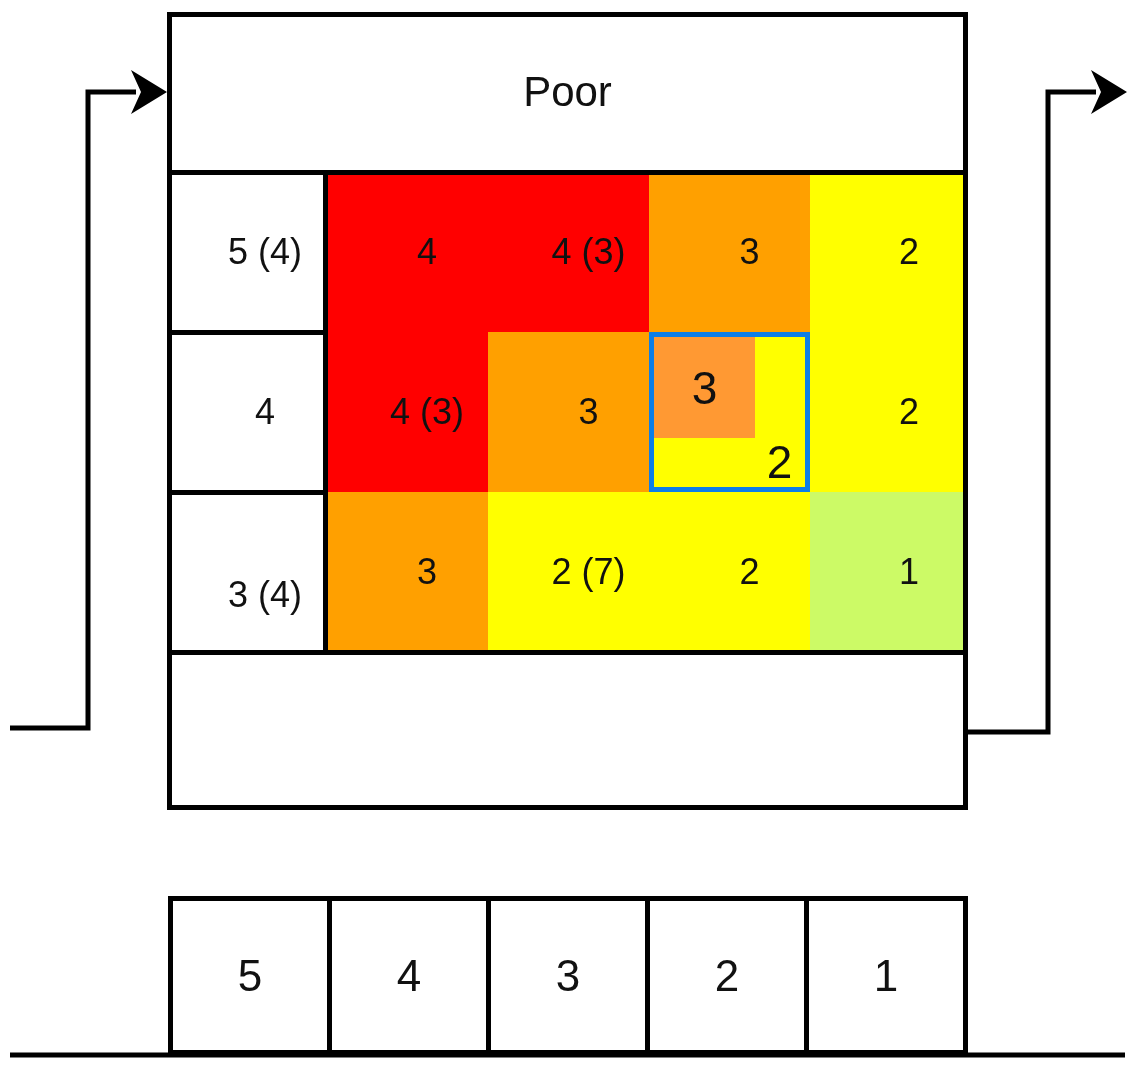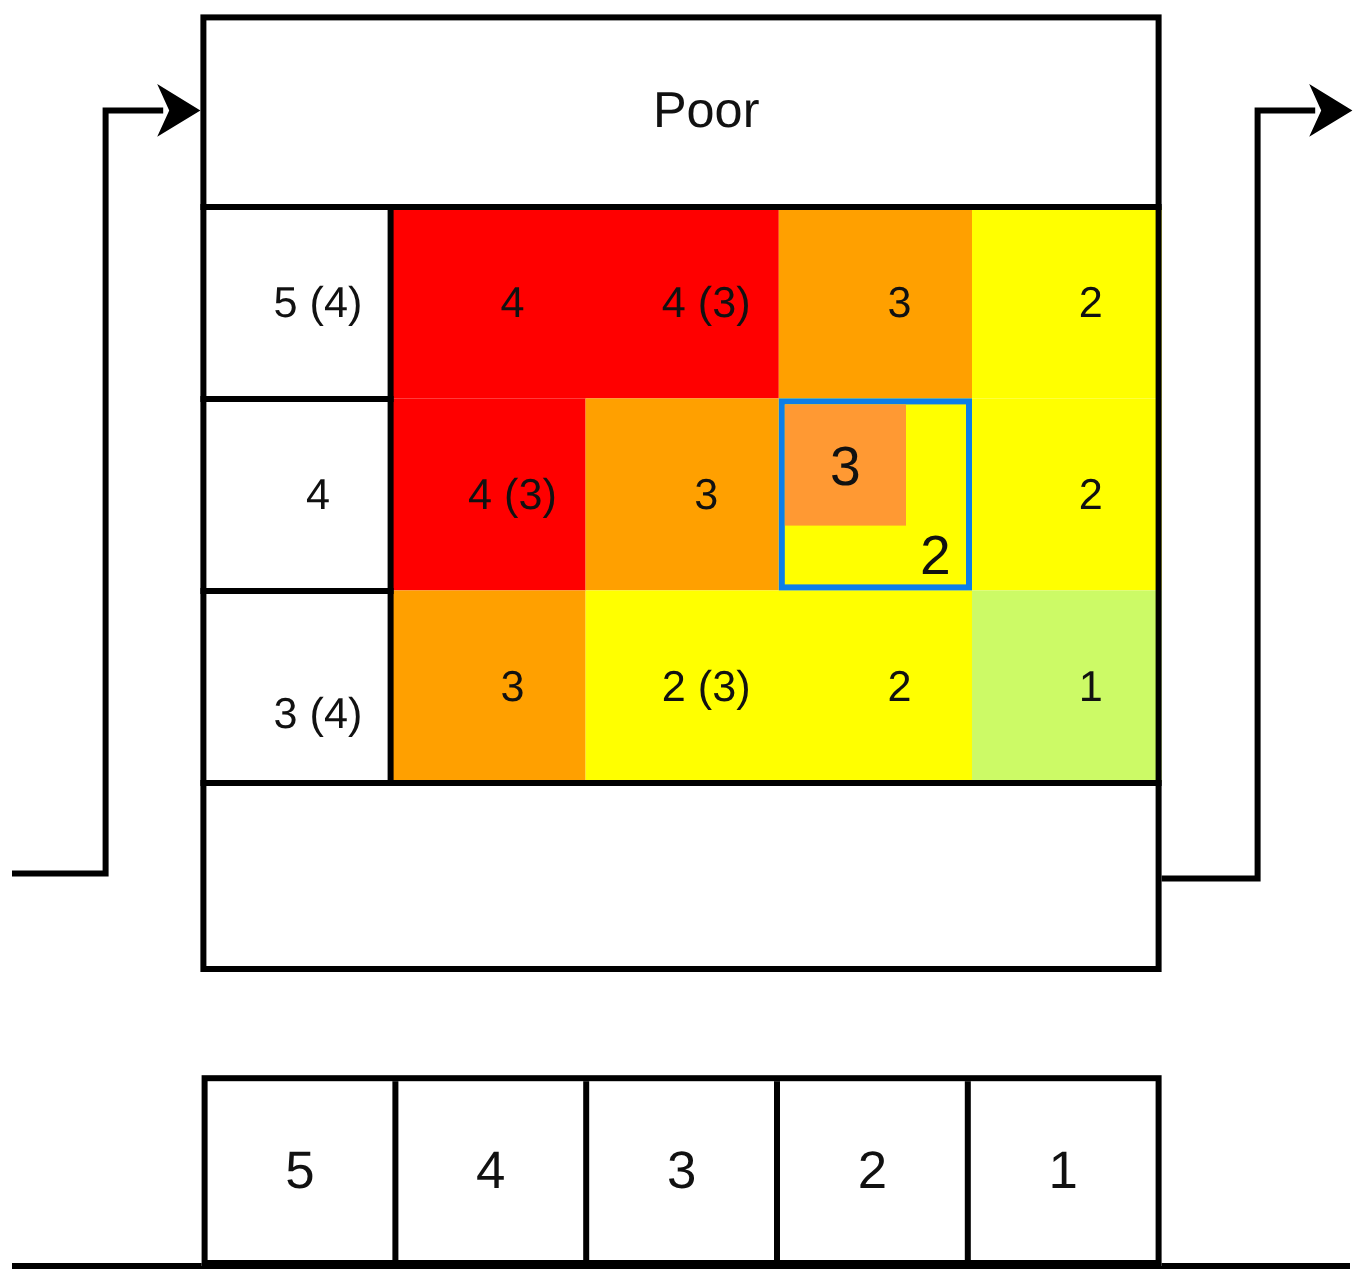--- a/index.html
+++ b/index.html
@@ -86,37 +86,37 @@
   </div>
 
   <div class="ln z3" style="left:167px;top:170px;width:801px;height:5px;"></div>
   <div class="ln z3" style="left:167px;top:650px;width:801px;height:5px;"></div>
   <div class="ln z3" style="left:323px;top:170px;width:5px;height:485px;"></div>
   <div class="ln z3" style="left:167px;top:330px;width:161px;height:5px;"></div>
   <div class="ln z3" style="left:167px;top:490px;width:161px;height:5px;"></div>
 
   <div id="main-box-border"></div>
 
-  <div class="title-lbl z5" style="left:167px;top:12px;width:801px;height:160px;padding-left:21px;">Poor</div>
+  <div class="title-lbl z5" style="left:167px;top:12px;width:801px;height:160px;">Poor</div>
 
   <div class="lbl z5" style="left:167px;top:172px;width:156px;height:160px;">5 (4)</div>
   <div class="lbl z5" style="left:167px;top:332px;width:156px;height:160px;">4</div>
   <div class="lbl z5" style="left:167px;top:515px;width:156px;height:160px;">3 (4)</div>
 
   <div class="lbl z5" style="left:326px;top:172px;width:162px;height:160px;">4</div>
   <div class="lbl z5" style="left:488px;top:172px;width:161px;height:160px;">4 (3)</div>
   <div class="lbl z5" style="left:649px;top:172px;width:161px;height:160px;">3</div>
   <div class="lbl z5" style="left:810px;top:172px;width:158px;height:160px;">2</div>
 
   <div class="lbl z5" style="left:326px;top:332px;width:162px;height:160px;">4 (3)</div>
   <div class="lbl z5" style="left:488px;top:332px;width:161px;height:160px;">3</div>
   <div class="lbl z5" style="left:810px;top:332px;width:158px;height:160px;">2</div>
 
   <div class="lbl z5" style="left:326px;top:492px;width:162px;height:160px;">3</div>
-  <div class="lbl z5" style="left:488px;top:492px;width:161px;height:160px;">2 (3)</div>
+  <div class="lbl z5" style="left:488px;top:492px;width:161px;height:160px;">2 (7)</div>
   <div class="lbl z5" style="left:649px;top:492px;width:161px;height:160px;">2</div>
   <div class="lbl z5" style="left:810px;top:492px;width:158px;height:160px;">1</div>
 
   <div id="scale-row">
     <div class="scale-cell">5</div>
     <div class="scale-cell">4</div>
     <div class="scale-cell">3</div>
     <div class="scale-cell">2</div>
     <div class="scale-cell">1</div>
   </div>

